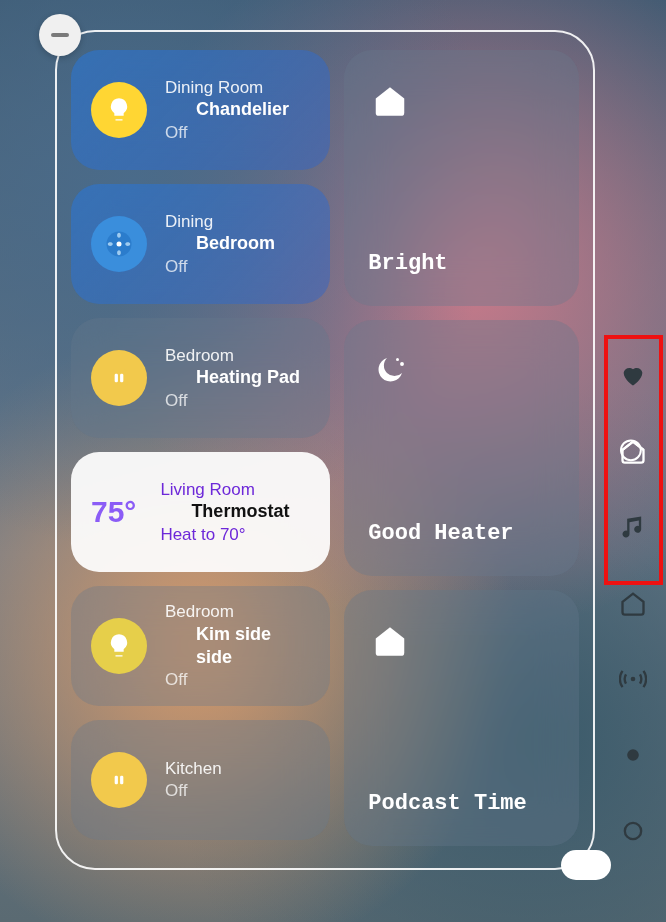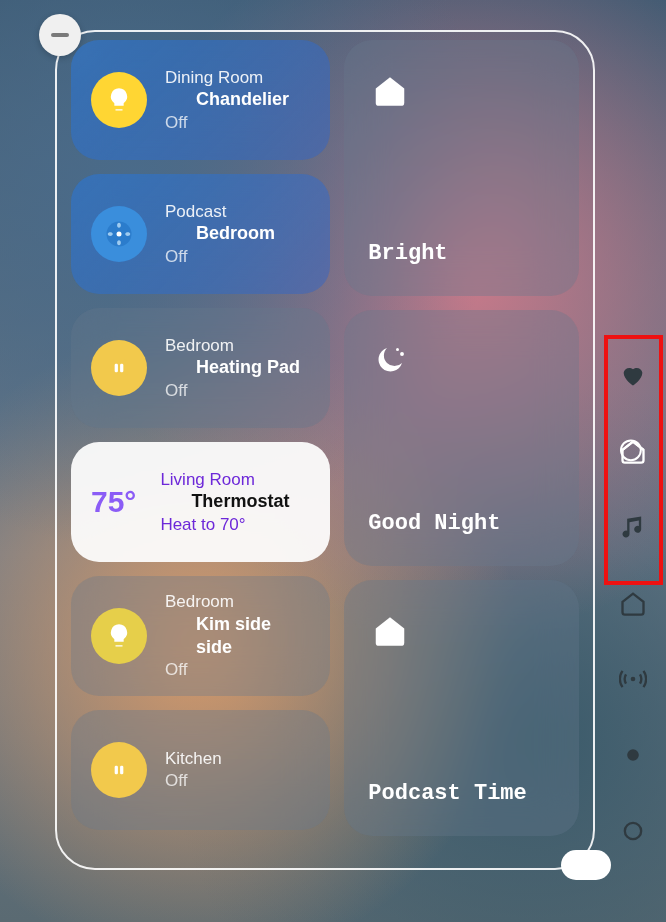--- a/index.html
+++ b/index.html
@@ -34,21 +34,21 @@
     border: 4px solid #e11;
     pointer-events: none;
   }
   
   .panel {
     position: absolute;
     left: 55px; top: 30px;
     width: 540px; height: 840px;
     border: 2px solid rgba(255,255,255,0.9);
     border-radius: 40px;
-    padding: 8px 14px;
+    padding: 18px 14px;
     display: flex; gap: 14px;
   }
   .minus-badge {
     position:absolute; left:-18px; top:-18px;
     width:42px; height:42px; border-radius:50%;
     background:#f0f0f0; display:flex; align-items:center; justify-content:center;
     box-shadow: 0 2px 6px rgba(0,0,0,.2);
   }
   .minus-badge span { width:18px; height:4px; background:#7a7a7a; border-radius:2px; }
   .col { display:flex; flex-direction:column; gap:14px; flex:1; }
@@ -165,21 +165,21 @@
 
     <div class="tile blue">
       <div class="icon ic-fan">
         <svg width="30" height="30" viewBox="0 0 24 24">
             <circle cx="12" cy="12" r="10" fill="#2b7ccc"></circle>
             <path fill="#9ecbf0" d="M12 3c2 0 2 4 0 4s-2-4 0-4zm0 14c2 0 2 4 0 4s-2-4 0-4zm9-5c0 2-4 2-4 0s4-2 4 0zM3 12c0 2 4 2 4 0s-4-2-4 0z"></path>
             <circle cx="12" cy="12" r="2" fill="#fff"></circle>
           </svg>
       </div>
       <div class="txt">
-        <span class="room">Podcast</span>
+        <span class="room">Dining</span>
         <span class="name">Bedroom</span>
         <span class="status">Off</span>
       </div>
     </div>
 
     <div class="tile">
       <div class="icon ic-outlet">
         <svg width="26" height="26" viewBox="0 0 24 24">
             <rect x="4" y="4" width="16" height="16" rx="4" fill="#f2c94c"></rect>
             <rect x="8" y="8" width="3" height="8" rx="1.2" fill="#fff"></rect>
@@ -243,21 +243,21 @@
     </div>
 
     <div class="scene">
       <div class="sicon">
         <svg width="36" height="36" viewBox="0 0 24 24">
             <path fill="#fff" d="M20 14A8 8 0 1 1 10 4a6 6 0 0 0 10 10z"></path>
             <circle cx="17" cy="5" r="1" fill="#fff"></circle>
             <circle cx="20" cy="8" r="1.3" fill="#fff"></circle>
           </svg>
       </div>
-      <span class="slabel">Good Night</span>
+      <span class="slabel">Good Heater</span>
     </div>
 
     <div class="scene">
       <div class="sicon">
         <svg width="38" height="38" viewBox="0 0 24 24">
             <path fill="#fff" d="M3 11l9-7 9 7v9a2 2 0 0 1-2 2H5a2 2 0 0 1-2-2z"></path>
           </svg>
       </div>
       <span class="slabel">Podcast Time</span>
     </div>

